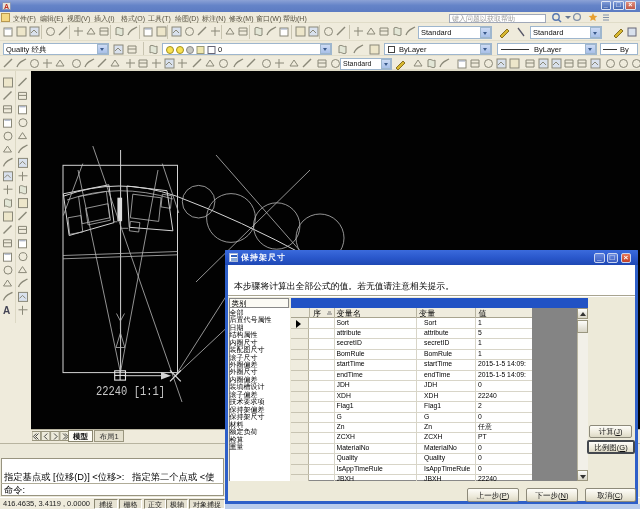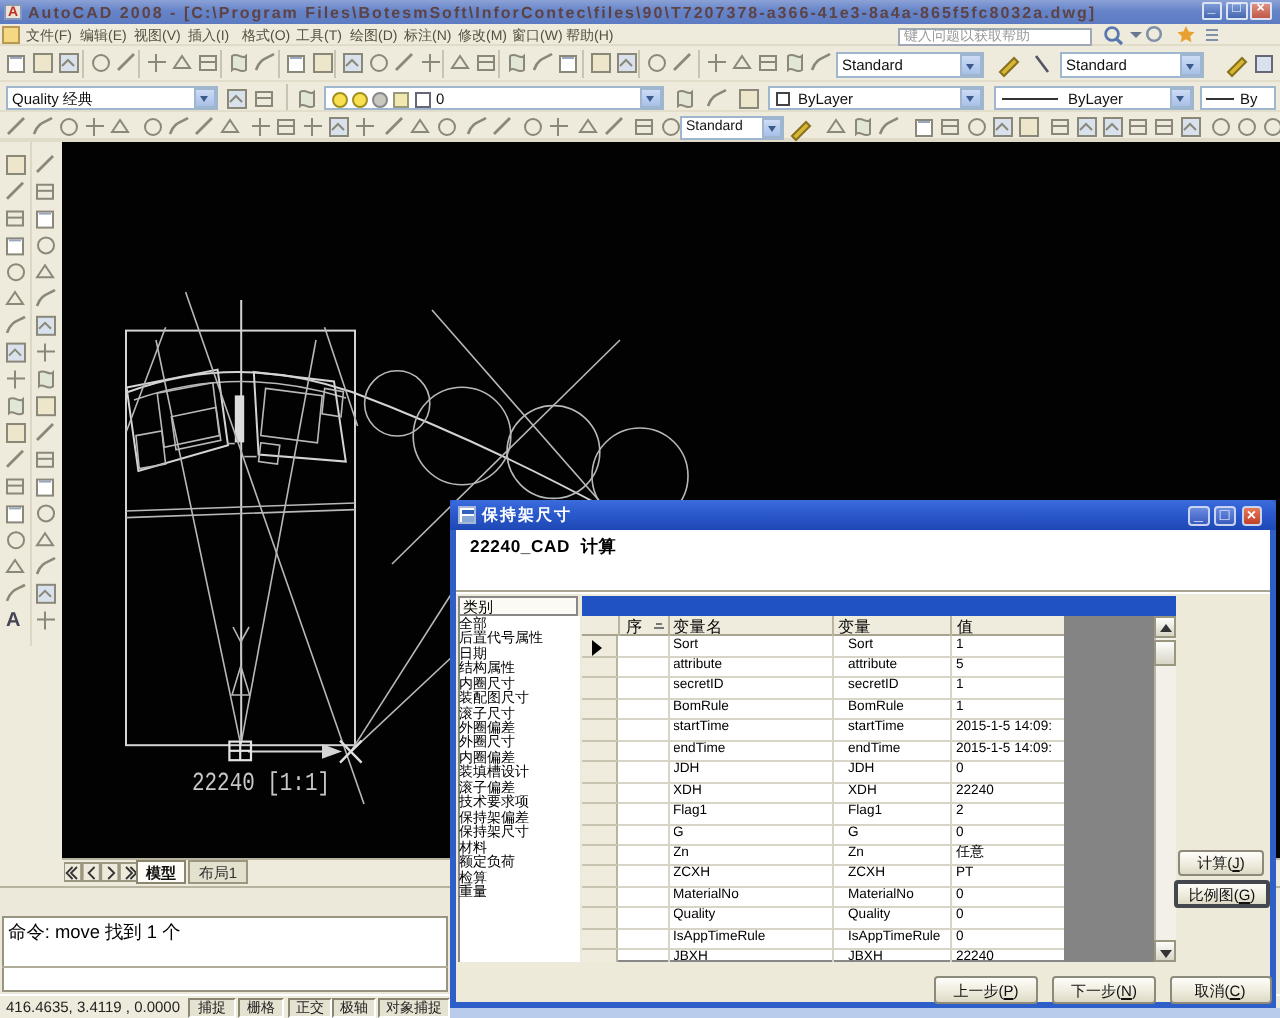--- a/index.html
+++ b/index.html
@@ -4,21 +4,20 @@
 *{margin:0;padding:0;box-sizing:border-box}
 html,body{width:640px;height:509px;overflow:hidden}
 #root{position:absolute;left:0;top:0;width:640px;height:509px;font-family:"Liberation Sans",sans-serif;background:#EFEBDC;overflow:hidden}
 .a{position:absolute}
 </style></head><body>
 <div id="root">
 <div class="a" style="left:0px;top:0px;width:640px;height:12px;background:linear-gradient(180deg,#8CA2D6 0%,#6584C8 45%,#5C7BC2 100%)"></div>
 <div class="a" style="left:2px;top:2px;width:9px;height:8px;background:#E8E4D8;border:1px solid #8898B8">
       <div style="position:absolute;left:1px;top:0px;font-size:7px;font-weight:bold;color:#C03020;line-height:7px">A</div>
     </div>
-<div class="a" style="left:14px;top:2px;width:580px;height:9px;font-size:8px;line-height:9px;color:#5E4244;font-weight:bold;letter-spacing:1.02px;white-space:nowrap;overflow:hidden">AutoCAD 2008 - [C:\Program Files\BotesmSoft\InforContec\files\90\T7207378-a366-41e3-8a4a-865f5fc8032a.dwg]</div>
 <div class="a" style="left:600.5px;top:1px;width:10.5px;height:8.5px;background:linear-gradient(180deg,#7E9AD8,#4668B0);border:1px solid #DCE4F4;border-radius:1px;color:#fff;font-size:7px;line-height:6px;text-align:center;font-weight:bold">_</div>
 <div class="a" style="left:613px;top:1px;width:10.5px;height:8.5px;background:linear-gradient(180deg,#7E9AD8,#4668B0);border:1px solid #DCE4F4;border-radius:1px;color:#fff;font-size:7px;line-height:6px;text-align:center;font-weight:bold">□</div>
 <div class="a" style="left:625px;top:1px;width:10.5px;height:8.5px;background:linear-gradient(180deg,#E09080,#C05848);border:1px solid #DCE4F4;border-radius:1px;color:#fff;font-size:7px;line-height:6px;text-align:center;font-weight:bold">×</div>
 <div class="a" style="left:0px;top:12px;width:640px;height:11px;background:#EFEBDC;border-bottom:1px solid #E0DCC8"></div>
 <div class="a" style="left:1px;top:13px;width:9px;height:9px;background:#F5D884;border:1px solid #B89850"></div>
 <div class="a" style="left:13px;top:13.5px;width:26px;height:9px;font-size:7px;color:#55503F;line-height:9px;white-space:nowrap">文件(F)</div>
 <div class="a" style="left:40px;top:13.5px;width:26px;height:9px;font-size:7px;color:#55503F;line-height:9px;white-space:nowrap">编辑(E)</div>
 <div class="a" style="left:67px;top:13.5px;width:26px;height:9px;font-size:7px;color:#55503F;line-height:9px;white-space:nowrap">视图(V)</div>
 <div class="a" style="left:94px;top:13.5px;width:26px;height:9px;font-size:7px;color:#55503F;line-height:9px;white-space:nowrap">插入(I)</div>
 <div class="a" style="left:121px;top:13.5px;width:26px;height:9px;font-size:7px;color:#55503F;line-height:9px;white-space:nowrap">格式(O)</div>
@@ -568,43 +567,44 @@
       </g>
       <rect x="27.9" y="0.5" width="8.6" height="9" fill="#EDEADB" stroke="#9A967F"></rect>
       <g transform="translate(28.4,0.5)">
         <path d="M2.6 2 L5.6 5 L2.6 8 M4.8 2 L7.8 5 L4.8 8" stroke="#333" fill="none" stroke-width="0.9"></path>
       </g>
     </svg>
 <div class="a" style="left:68px;top:430px;width:25px;height:12px;background:#FDFCF6;border:1px solid #8A8670;font-size:7.5px;text-align:center;line-height:12px;font-weight:bold;color:#111">模型</div>
 <div class="a" style="left:94px;top:430px;width:30px;height:12px;background:#E4E0CE;border:1px solid #9A967F;font-size:7.5px;text-align:center;line-height:12px;color:#333">布局1</div>
 <div class="a" style="left:0px;top:443px;width:640px;height:54px;background:#ECE9DA;border-top:1px solid #B8B4A0"></div>
 <div class="a" style="left:1px;top:458px;width:223px;height:38px;background:#fff;border:1px solid #989480"></div>
-<div class="a" style="left:4px;top:460.5px;width:219px;height:10px;font-size:9.2px;color:#000;line-height:10px;white-space:nowrap;overflow:hidden">命令:  move 找到 1 个</div>
+<div class="a" style="left:4px;top:472px;width:221px;height:10px;font-size:9.3px;color:#000;line-height:10px;white-space:nowrap;overflow:hidden">指定基点或 [位移(D)] &lt;位移&gt;:&nbsp;&nbsp; 指定第二个点或 &lt;使</div>
 <div class="a" style="left:1px;top:483px;width:223px;height:1px;background:#B0AC98"></div>
+<div class="a" style="left:4px;top:485px;width:219px;height:10px;font-size:9.2px;color:#000;line-height:10px">命令:</div>
 <div class="a" style="left:0px;top:497px;width:640px;height:12px;background:#EFEBDC;border-top:1px solid #fff"></div>
 <div class="a" style="left:3px;top:499px;width:90px;height:9px;font-size:7.5px;color:#222;line-height:9px;white-space:nowrap">416.4635, 3.4119 , 0.0000</div>
 <div class="a" style="left:94px;top:498.5px;width:24px;height:10px;background:#E6E2D2;border:1px solid;border-color:#8A8670 #fff #fff #8A8670;font-size:7px;color:#222;text-align:center;line-height:9px;white-space:nowrap;overflow:hidden">捕捉</div>
 <div class="a" style="left:119px;top:498.5px;width:23px;height:10px;background:#E6E2D2;border:1px solid;border-color:#8A8670 #fff #fff #8A8670;font-size:7px;color:#222;text-align:center;line-height:9px;white-space:nowrap;overflow:hidden">栅格</div>
 <div class="a" style="left:144px;top:498.5px;width:22px;height:10px;background:#E6E2D2;border:1px solid;border-color:#8A8670 #fff #fff #8A8670;font-size:7px;color:#222;text-align:center;line-height:9px;white-space:nowrap;overflow:hidden">正交</div>
 <div class="a" style="left:166px;top:498.5px;width:22px;height:10px;background:#E6E2D2;border:1px solid;border-color:#8A8670 #fff #fff #8A8670;font-size:7px;color:#222;text-align:center;line-height:9px;white-space:nowrap;overflow:hidden">极轴</div>
 <div class="a" style="left:189px;top:498.5px;width:36px;height:10px;background:#E6E2D2;border:1px solid;border-color:#8A8670 #fff #fff #8A8670;font-size:7px;color:#222;text-align:center;line-height:9px;white-space:nowrap;overflow:hidden">对象捕捉</div>
 <div class="a" style="left:227px;top:498.5px;width:10px;height:10px;background:#E6E2D2;border:1px solid;border-color:#8A8670 #fff #fff #8A8670;font-size:7px;color:#222;text-align:center;line-height:9px;white-space:nowrap;overflow:hidden">对</div>
 <div class="a" style="left:225px;top:504px;width:415px;height:5px;background:#B9CCEC"></div>
 <div class="a" style="left:225px;top:250px;width:413px;height:254px;background:#EDEAD9;border:3px solid #2E5FC8;border-top:none"></div>
 <div class="a" style="left:225px;top:250px;width:413px;height:15px;background:linear-gradient(180deg,#3B6BDC 0%,#2A58CC 50%,#1E48B4 100%);border-radius:3px 3px 0 0"></div>
 <div class="a" style="left:229px;top:252.5px;width:9px;height:9px;background:#fff;border:1px solid #A8B8D8">
       <div style="position:absolute;left:1px;top:1px;width:6px;height:2px;background:#3060C0"></div>
       <div style="position:absolute;left:1px;top:4px;width:6px;height:3px;background:#88A8D8"></div>
     </div>
 <div class="a" style="left:241px;top:253px;width:120px;height:10px;font-size:8px;font-weight:bold;color:#fff;line-height:10px;letter-spacing:1px">保持架尺寸</div>
 <div class="a" style="left:594px;top:252.5px;width:10.5px;height:10.5px;background:linear-gradient(180deg,#6B8CE0,#3A5CC0);border:1px solid #C8D4F0;border-radius:2px;color:#fff;font-size:8px;line-height:8px;text-align:center;font-weight:bold">_</div>
 <div class="a" style="left:607px;top:252.5px;width:10.5px;height:10.5px;background:linear-gradient(180deg,#6B8CE0,#3A5CC0);border:1px solid #C8D4F0;border-radius:2px;color:#fff;font-size:8px;line-height:8px;text-align:center;font-weight:bold">□</div>
 <div class="a" style="left:620.5px;top:252.5px;width:10.5px;height:10.5px;background:linear-gradient(180deg,#E87858,#C04028);border:1px solid #C8D4F0;border-radius:2px;color:#fff;font-size:8px;line-height:8px;text-align:center;font-weight:bold">×</div>
 <div class="a" style="left:228px;top:265px;width:407px;height:30px;background:#fff"></div>
-<div class="a" style="left:235px;top:268px;width:200px;height:11px;font-size:8.6px;font-weight:bold;color:#000;letter-spacing:0.3px">22240_CAD&nbsp;&nbsp;计算</div>
+<div class="a" style="left:234px;top:280.5px;width:330px;height:10px;font-size:8.8px;color:#000;white-space:nowrap">本步骤将计算出全部公式的值。若无值请注意相关提示。</div>
 <div class="a" style="left:228px;top:294.5px;width:407px;height:1px;background:#A8A490"></div>
 <div class="a" style="left:228px;top:295.5px;width:407px;height:1px;background:#FFFFFF"></div>
 <div class="a" style="left:228.5px;top:298.3px;width:60px;height:9.6px;background:#FBFAF4;border:1px solid #888;font-size:7.5px;color:#000;line-height:9px;padding-left:2px">类别</div>
 <div class="a" style="left:228.5px;top:308px;width:61.5px;height:173px;background:#FFFFFF;border-left:1px solid #888"></div>
 <div class="a" style="left:229.5px;top:308.8px;width:60px;height:7.4px;font-size:7px;color:#000;line-height:7.4px;white-space:nowrap">全部</div>
 <div class="a" style="left:229.5px;top:316.2px;width:60px;height:7.4px;font-size:7px;color:#000;line-height:7.4px;white-space:nowrap">后置代号属性</div>
 <div class="a" style="left:229.5px;top:323.7px;width:60px;height:7.4px;font-size:7px;color:#000;line-height:7.4px;white-space:nowrap">日期</div>
 <div class="a" style="left:229.5px;top:331.2px;width:60px;height:7.4px;font-size:7px;color:#000;line-height:7.4px;white-space:nowrap">结构属性</div>
 <div class="a" style="left:229.5px;top:338.6px;width:60px;height:7.4px;font-size:7px;color:#000;line-height:7.4px;white-space:nowrap">内圈尺寸</div>
 <div class="a" style="left:229.5px;top:346.1px;width:60px;height:7.4px;font-size:7px;color:#000;line-height:7.4px;white-space:nowrap">装配图尺寸</div>

